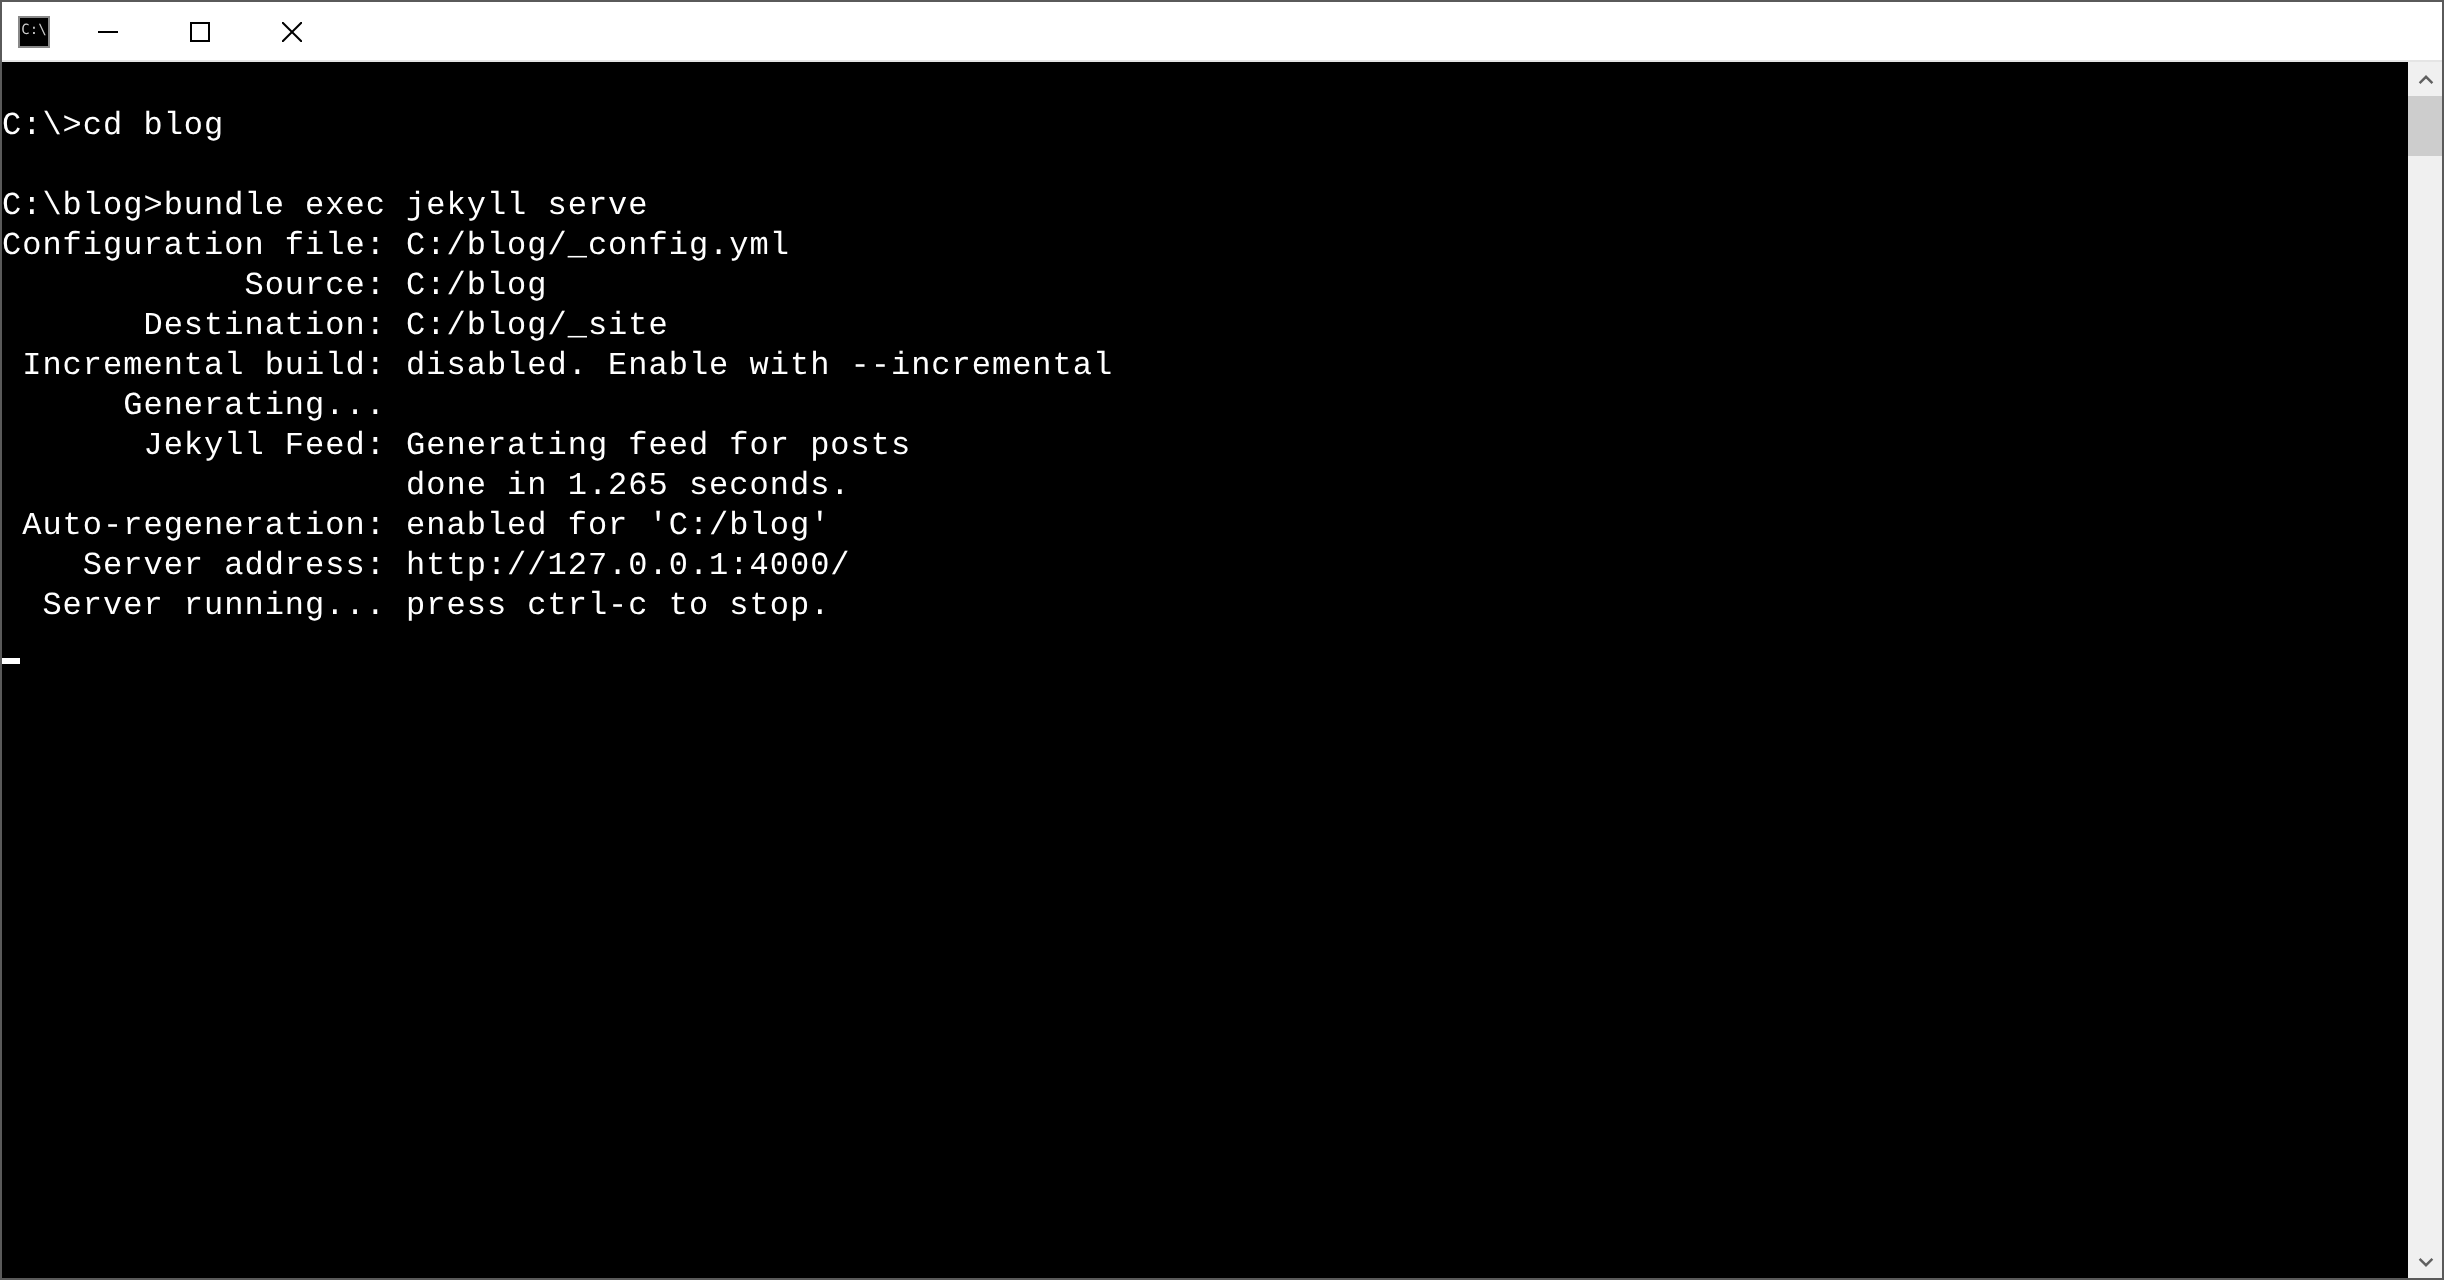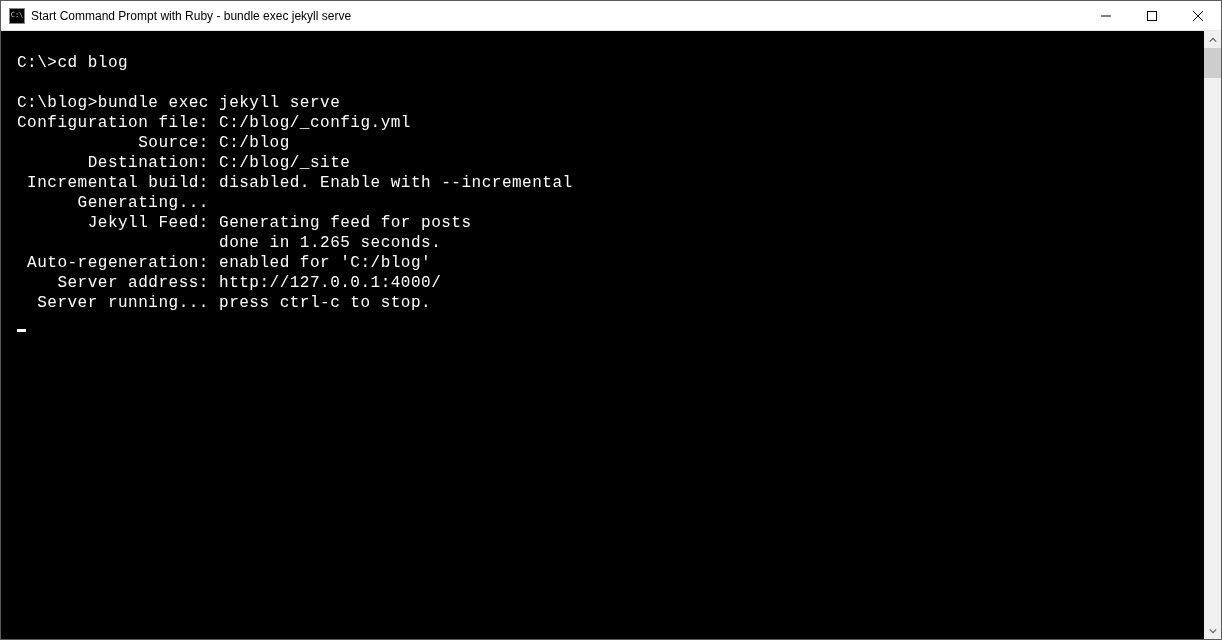--- a/index.html
+++ b/index.html
@@ -77,21 +77,21 @@
       background: #000;
       overflow: hidden;
     }
     .terminal {
       flex: 1;
       background: #000;
       color: #ffffff;
       font-family: "Consolas", "Courier New", monospace;
       font-size: 16px;
       line-height: 20px;
-      padding: 2px 16px;
+      padding: 2px 0;
       white-space: pre;
       overflow: hidden;
       letter-spacing: 0.5px;
     }
     .scrollbar {
       width: 17px;
       background: #f0f0f0;
       position: relative;
       flex-shrink: 0;
     }
@@ -132,21 +132,20 @@
       vertical-align: bottom;
       margin-bottom: 1px;
     }
   </style>
 </head>
 <body>
 
 <div class="window">
   <div class="titlebar">
     <div class="titlebar-icon">C:\</div>
-    <div class="titlebar-title">Start Command Prompt with Ruby - bundle  exec jekyll serve</div>
     <div class="titlebar-controls">
       <div class="titlebar-btn">
         <svg viewBox="0 0 10 10">
             <line x1="0" y1="5" x2="10" y2="5" stroke="currentColor" stroke-width="1"></line>
           </svg>
       </div>
       <div class="titlebar-btn">
         <svg viewBox="0 0 10 10">
             <rect x="0.5" y="0.5" width="9" height="9" fill="none" stroke="currentColor" stroke-width="1"></rect>
           </svg>

